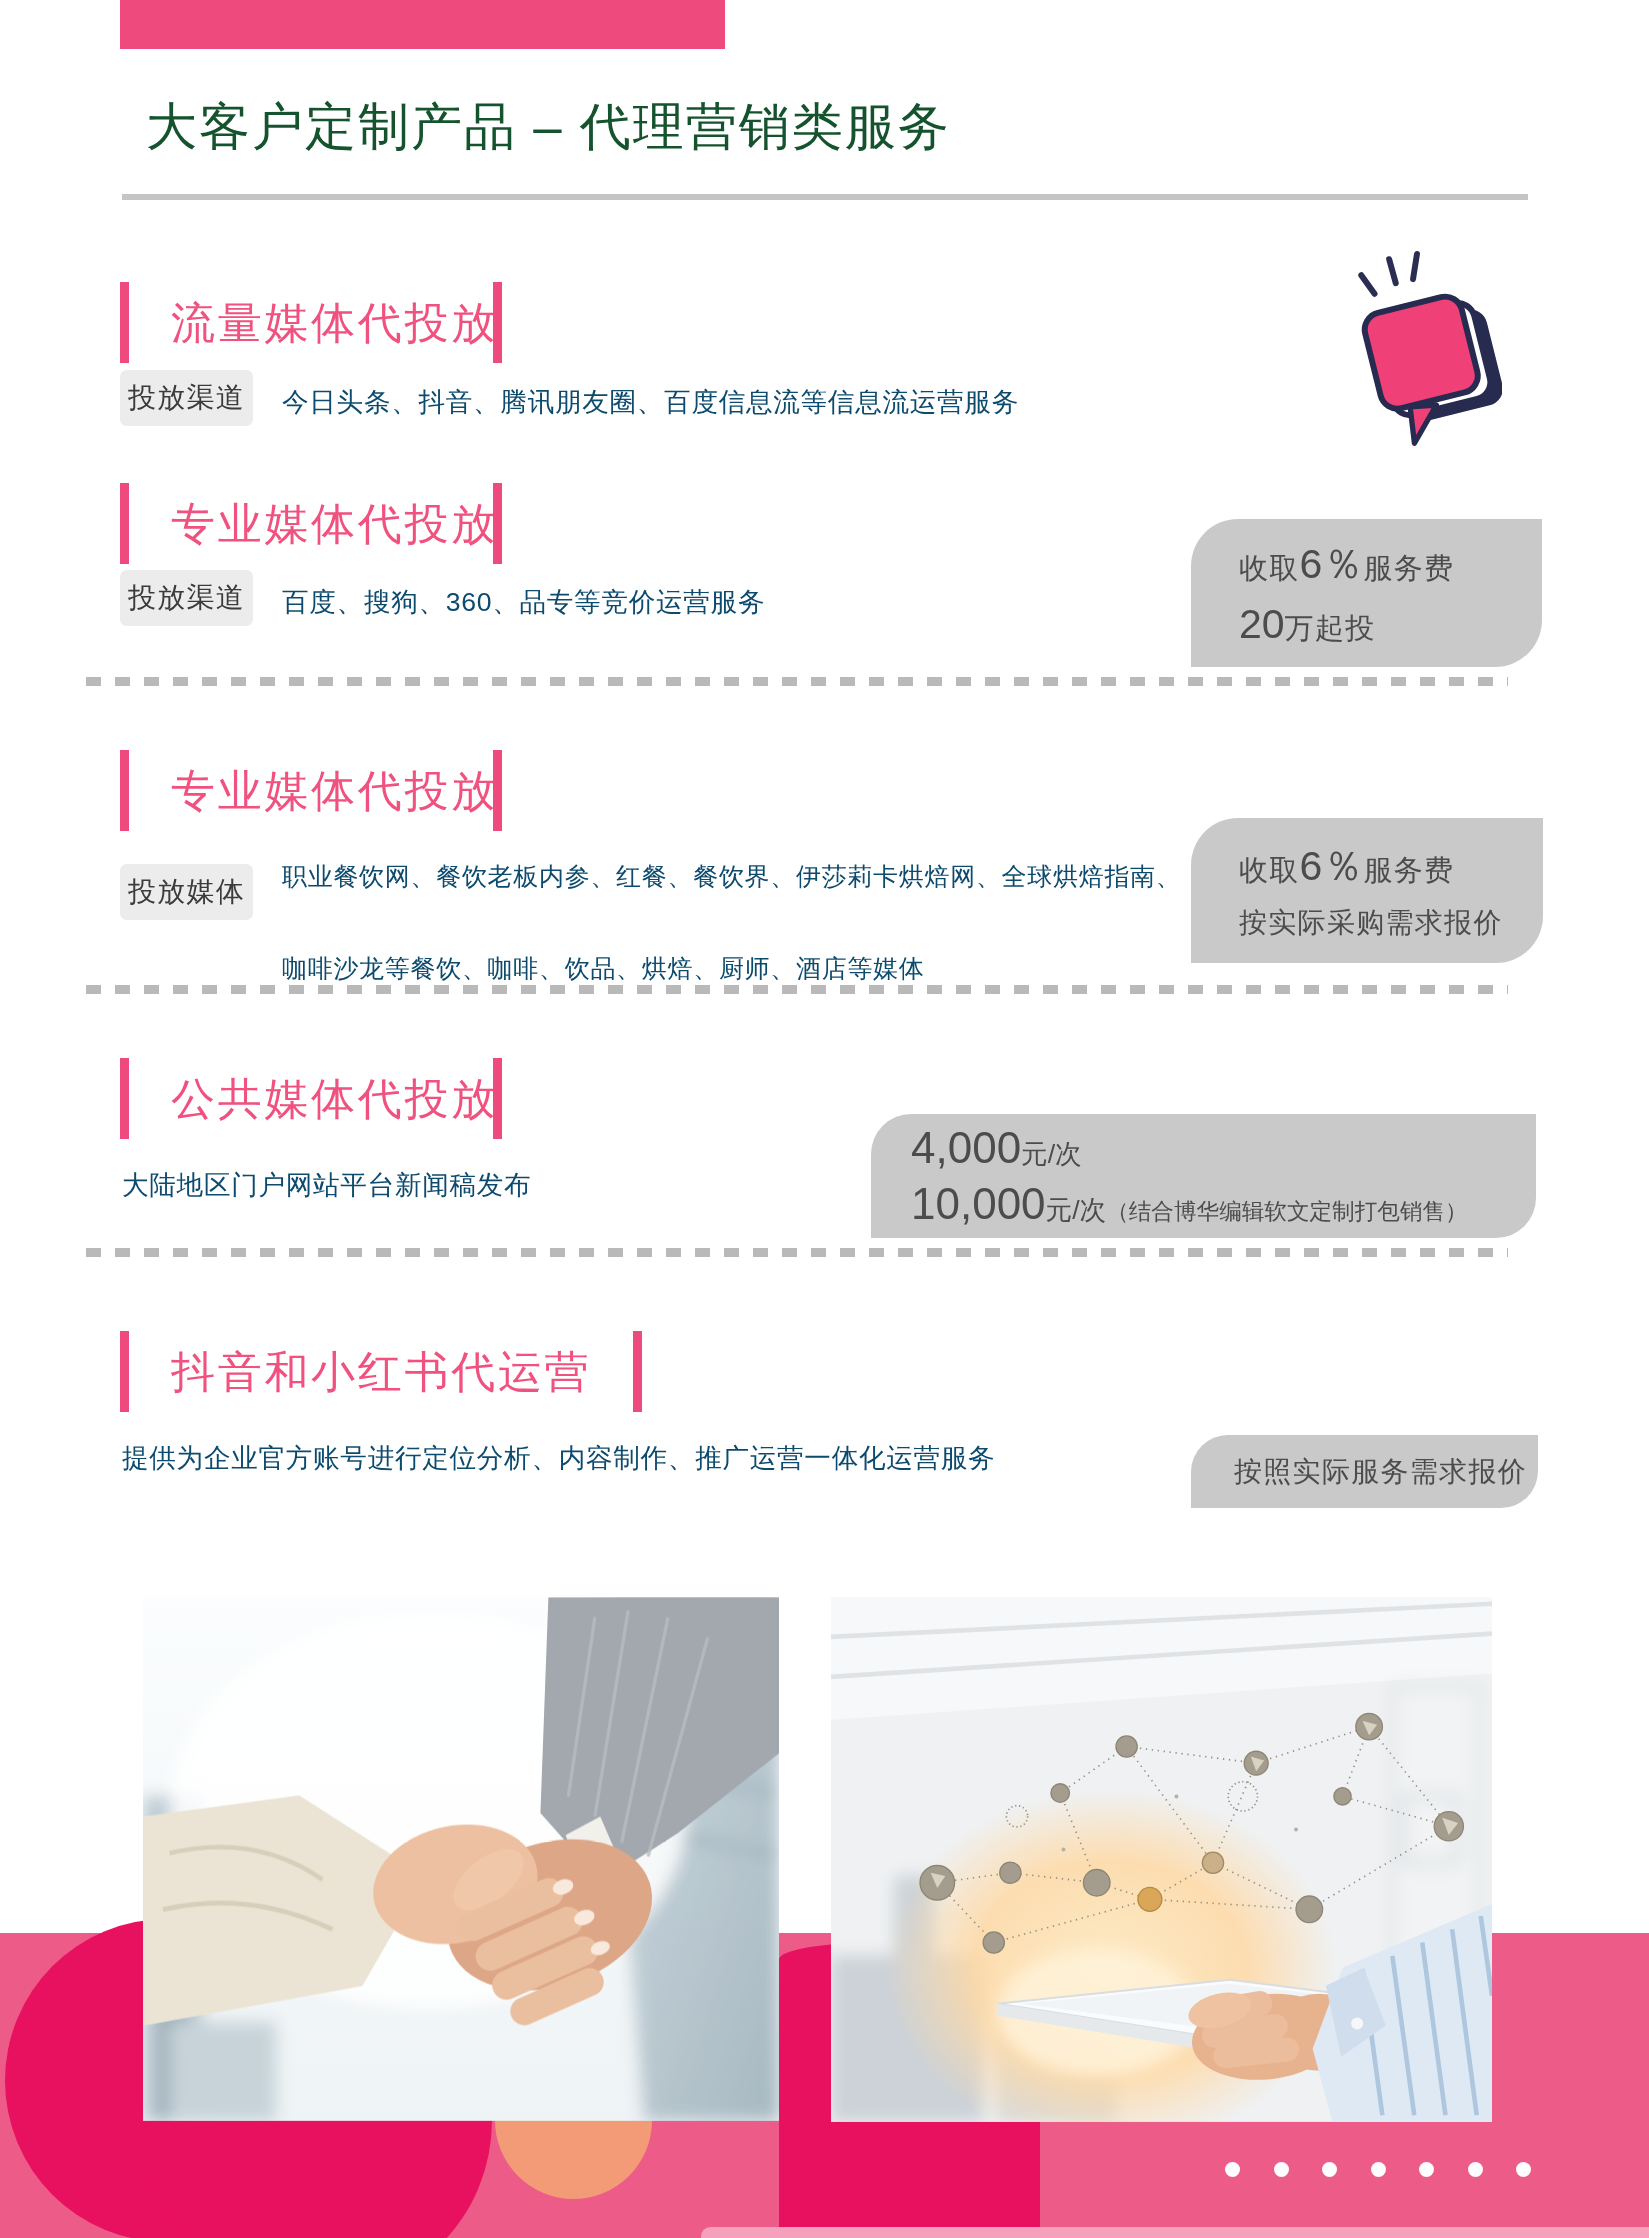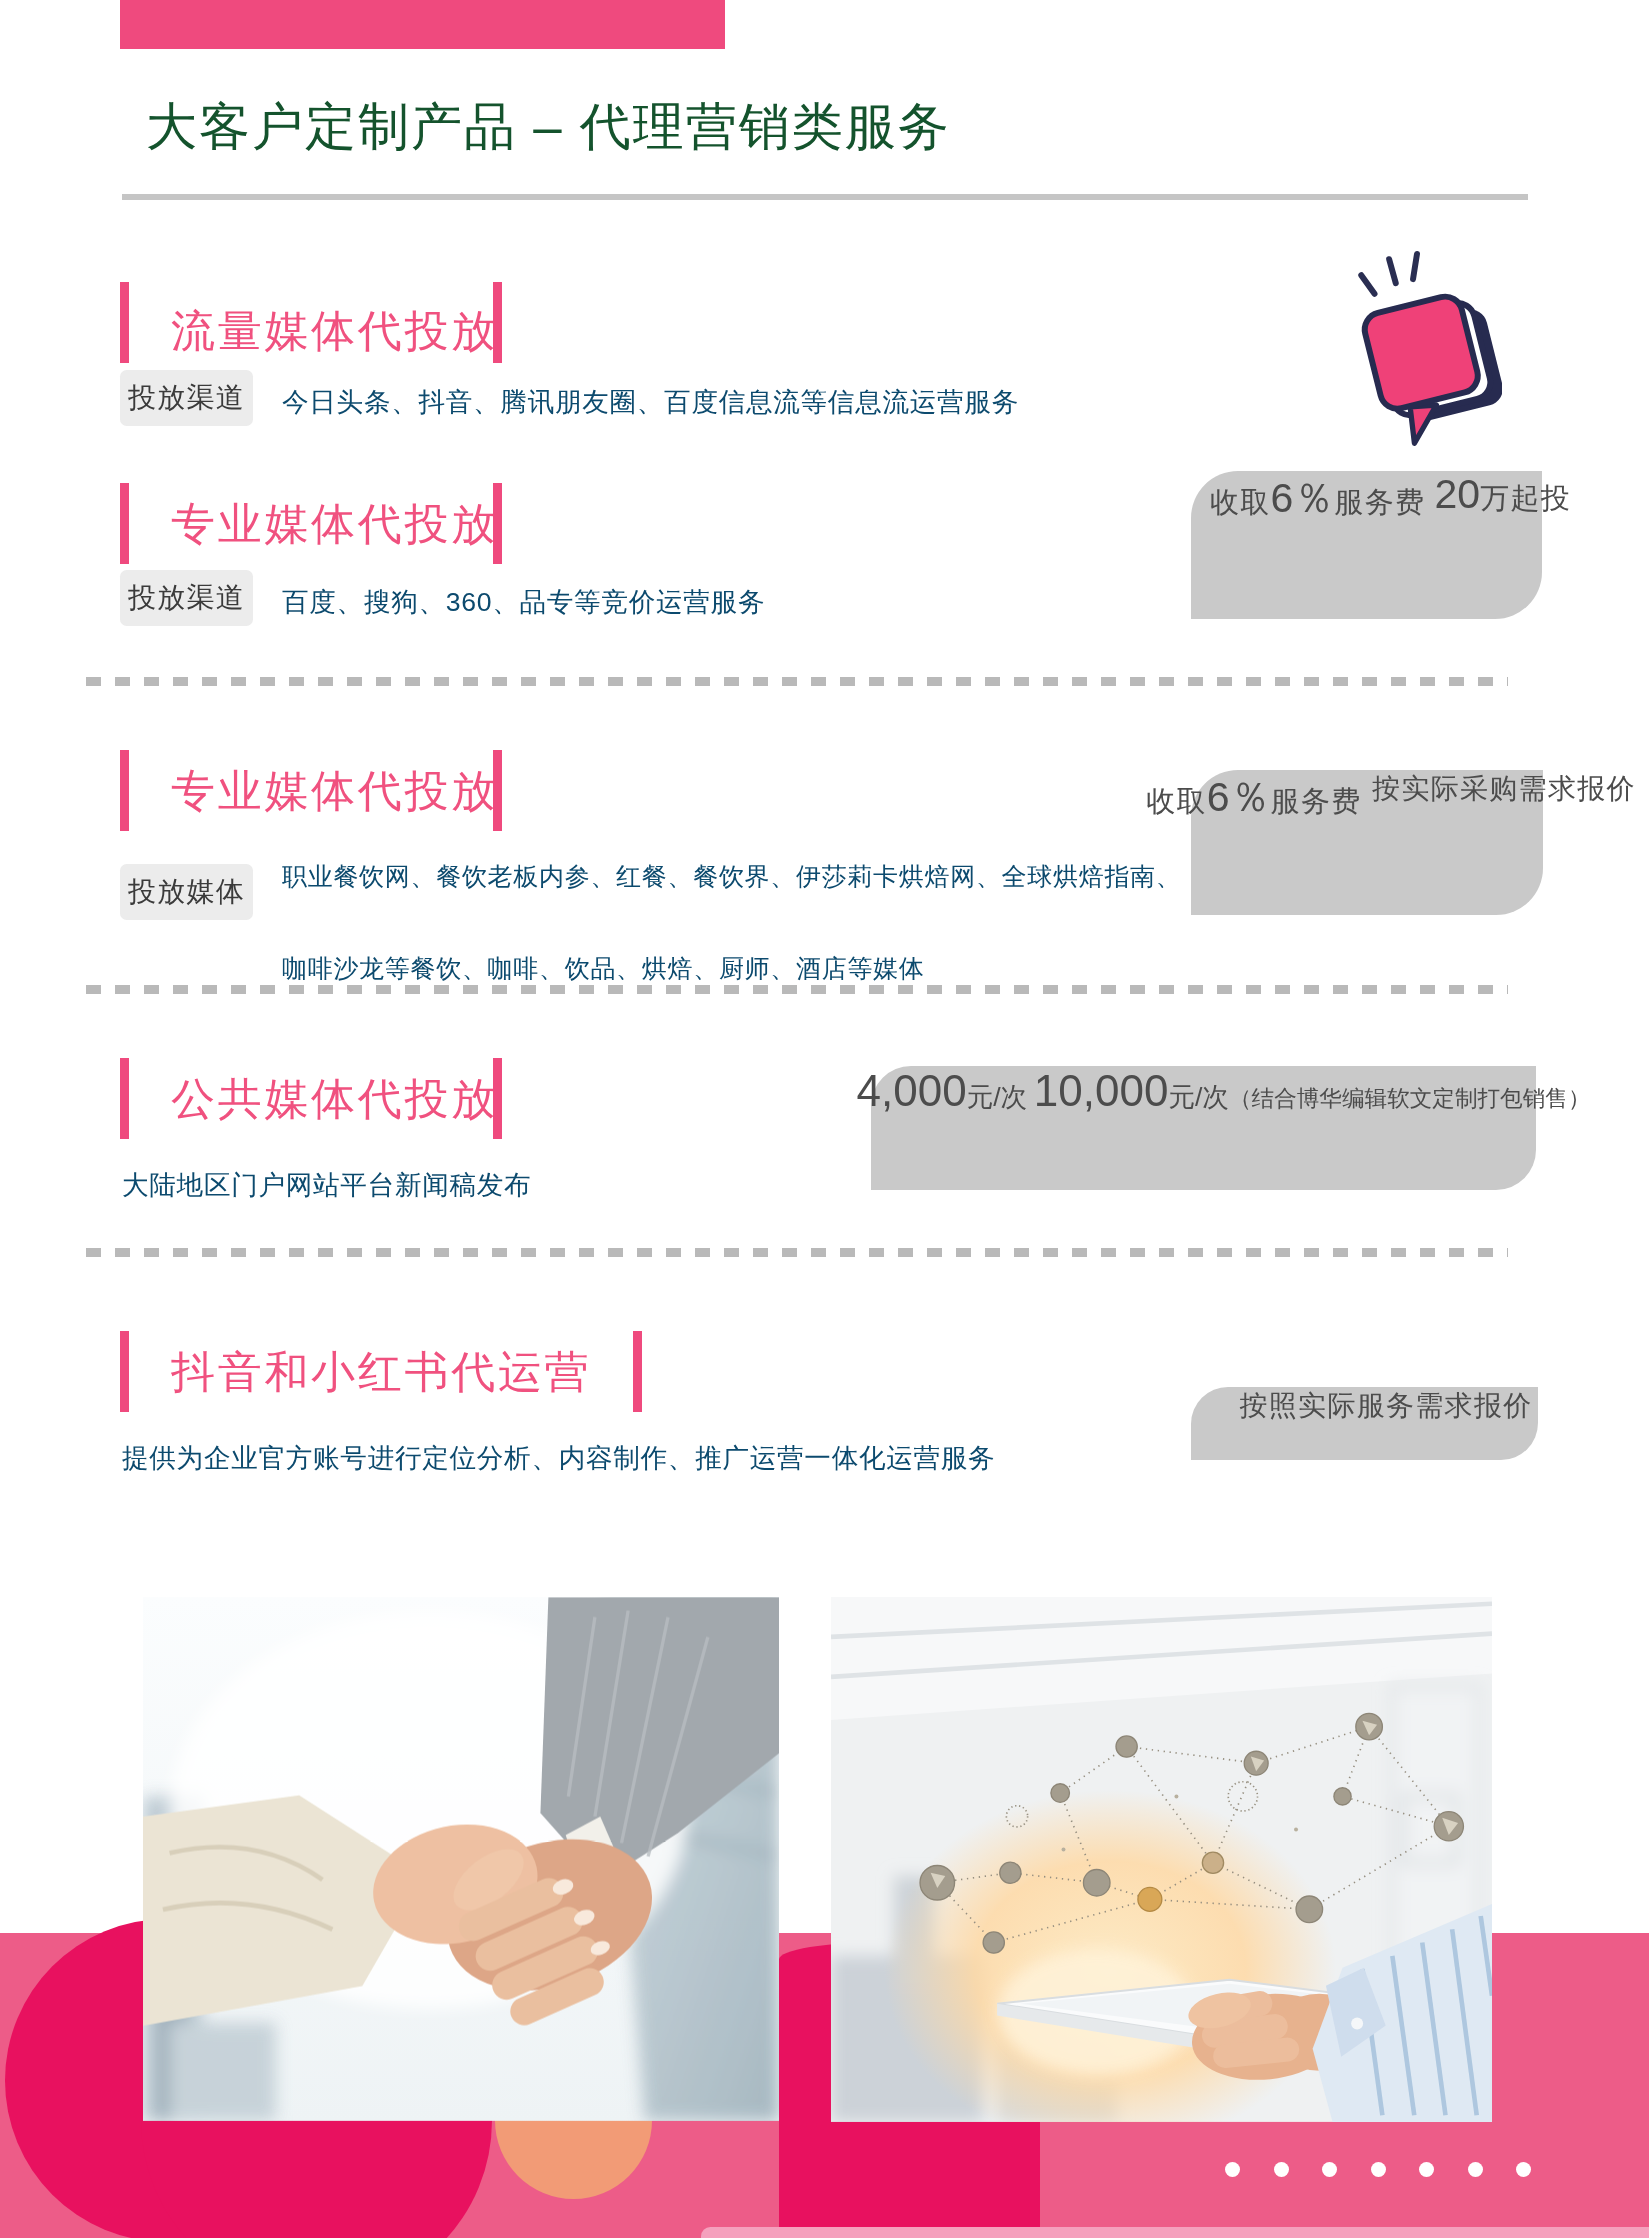--- a/index.html
+++ b/index.html
@@ -18,21 +18,21 @@
   .chip{width:133px;height:56px;background:#ececec;border-radius:6.6px;color:#3b3b3b;
         font-size:28px;display:flex;align-items:center;justify-content:center;letter-spacing:1.3px;}
   .desc{font-size:26.6px;color:#0c4a6e;letter-spacing:0.7px;white-space:nowrap;}
   .desc.small{font-size:25px;}
 
   
   .dash{height:8.6px;width:1422px;left:86px;
         background:repeating-linear-gradient(90deg,#b9b9b9 0 14.6px,transparent 14.6px 29px);}
 
   
-  .gbox{background:#c9c9c9;color:#4c4c4c;display:flex;justify-content:center;}
+  .gbox{background:#c9c9c9;color:#4c4c4c;display:flex;flex-direction:column;justify-content:center;margin-top:48px;}
   .gbox .ln{display:flex;align-items:baseline;white-space:nowrap;}
   .t-cn{font-size:29px;letter-spacing:1.3px;}
   .t-big{font-size:41px;letter-spacing:0;}
   .t-price{font-size:44px;}
   .t-unit{font-size:26.6px;}
   .t-note{font-size:22.6px;letter-spacing:0;text-align:right;}
 
   
   .footer-bg{left:0;top:1933px;width:1649px;height:306px;background:#ed5c88;}
   .crimson-block{left:779px;top:1942px;width:261px;height:297px;background:#e8115f;
@@ -68,21 +68,21 @@
       <g transform="rotate(-14 125 190)">
         <rect x="88" y="134" width="150" height="148" rx="26" fill="#272b50"></rect>
         <rect x="72" y="120" width="150" height="148" rx="26" fill="#ffffff" stroke="#272b50" stroke-width="9"></rect>
         <path d="M95 255 L88 310 L134 262 Z" fill="#ef4178" stroke="#272b50" stroke-width="8" stroke-linejoin="round"></path>
         <rect x="56" y="106" width="150" height="148" rx="26" fill="#ef4178" stroke="#272b50" stroke-width="9"></rect>
       </g>
     </svg>
   </div>
 
   <div class="abs sec-bar" style="left:120px;top:282px;"></div>
-  <div class="abs sec-title" style="left:171px;top:302px;">流量媒体代投放</div>
+  <div class="abs sec-title" style="left:171px;top:294px;">流量媒体代投放</div>
   <div class="abs sec-bar" style="left:493px;top:282px;"></div>
   <div class="abs chip" style="left:120px;top:370px;">投放渠道</div>
   <div class="abs desc" style="left:282px;top:384px;">今日头条、抖音、腾讯朋友圈、百度信息流等信息流运营服务</div>
 
   <div class="abs gbox" style="left:1191px;top:471px;width:303px;height:148px;border-radius:47px 0 47px 0;padding-left:48px;gap:9.3px;">
     <div class="ln">
         <span class="t-cn">收取</span>
         <span class="t-big">6％</span>
         <span class="t-cn">服务费</span>
       </div>

